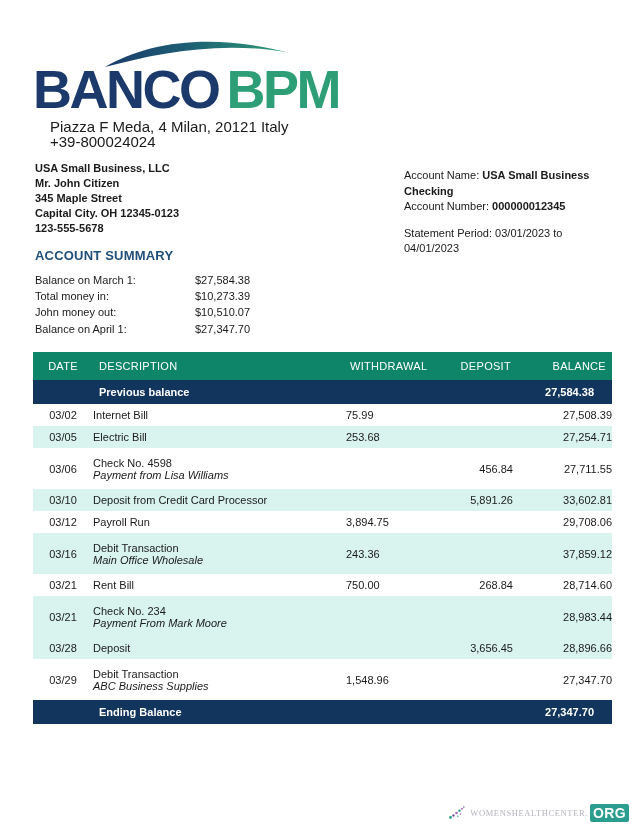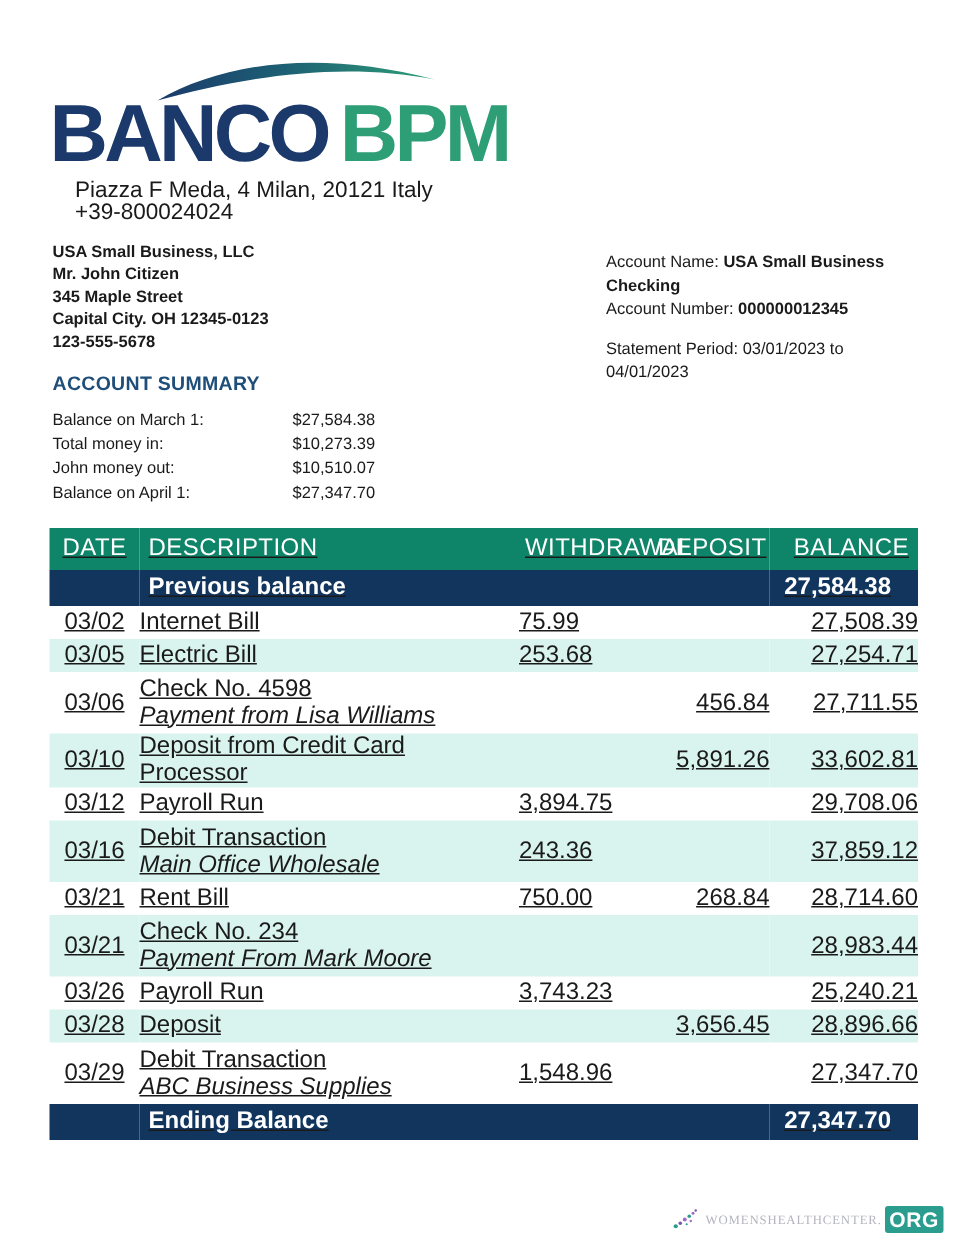--- a/index.html
+++ b/index.html
@@ -28,21 +28,21 @@
   .acct-info b{font-weight:bold;}
 
   .summary-title{position:absolute;left:35px;top:248px;font-size:13px;font-weight:bold;color:var(--heading-blue);letter-spacing:.2px;}
   .summary{position:absolute;left:35px;top:272px;font-size:11px;line-height:16.2px;}
   .summary .srow{display:flex;}
   .summary .slabel{width:160px;}
   .summary .sval{width:80px;}
 
   
   .txn-wrap{position:absolute;left:33px;top:352px;width:579px;}
-  table.txn{border-collapse:collapse;table-layout:fixed;width:579px;font-size:16px;text-decoration:underline;}
+  table.txn{border-collapse:collapse;table-layout:fixed;width:579px;font-size:11px;}
   table.txn col:nth-child(1){width:60px;}
   table.txn col:nth-child(2){width:253px;}
   table.txn col:nth-child(3){width:88px;}
   table.txn col:nth-child(4){width:79px;}
   table.txn col:nth-child(5){width:99px;}
   table.txn td,table.txn th{vertical-align:middle;padding:0;}
   tr.thead th{background:var(--header-teal);color:#fff;font-weight:normal;height:28px;letter-spacing:.3px;}
   tr.thead th:nth-child(1){text-align:center;}
   tr.thead th:nth-child(2){text-align:left;padding-left:6px;}
   tr.thead th:nth-child(3){text-align:left;padding-left:4px;}
@@ -272,35 +272,20 @@
             <td class="c-desc">
               <div>Check No. 234</div>
               <div class="note">Payment From Mark Moore</div>
             </td>
             <td class="c-wd"></td>
             <td class="c-dep"></td>
             <td class="c-bal">
               <div>28,983.44</div>
             </td>
           </tr>
-          <tr class="data">
-            <td class="c-date">
-              <div>03/26</div>
-            </td>
-            <td class="c-desc">
-              <div>Payroll Run</div>
-            </td>
-            <td class="c-wd">
-              <div>3,743.23</div>
-            </td>
-            <td class="c-dep"></td>
-            <td class="c-bal">
-              <div>25,240.21</div>
-            </td>
-          </tr>
           <tr class="data mint">
             <td class="c-date">
               <div>03/28</div>
             </td>
             <td class="c-desc">
               <div>Deposit</div>
             </td>
             <td class="c-wd"></td>
             <td class="c-dep">
               <div>3,656.45</div>

